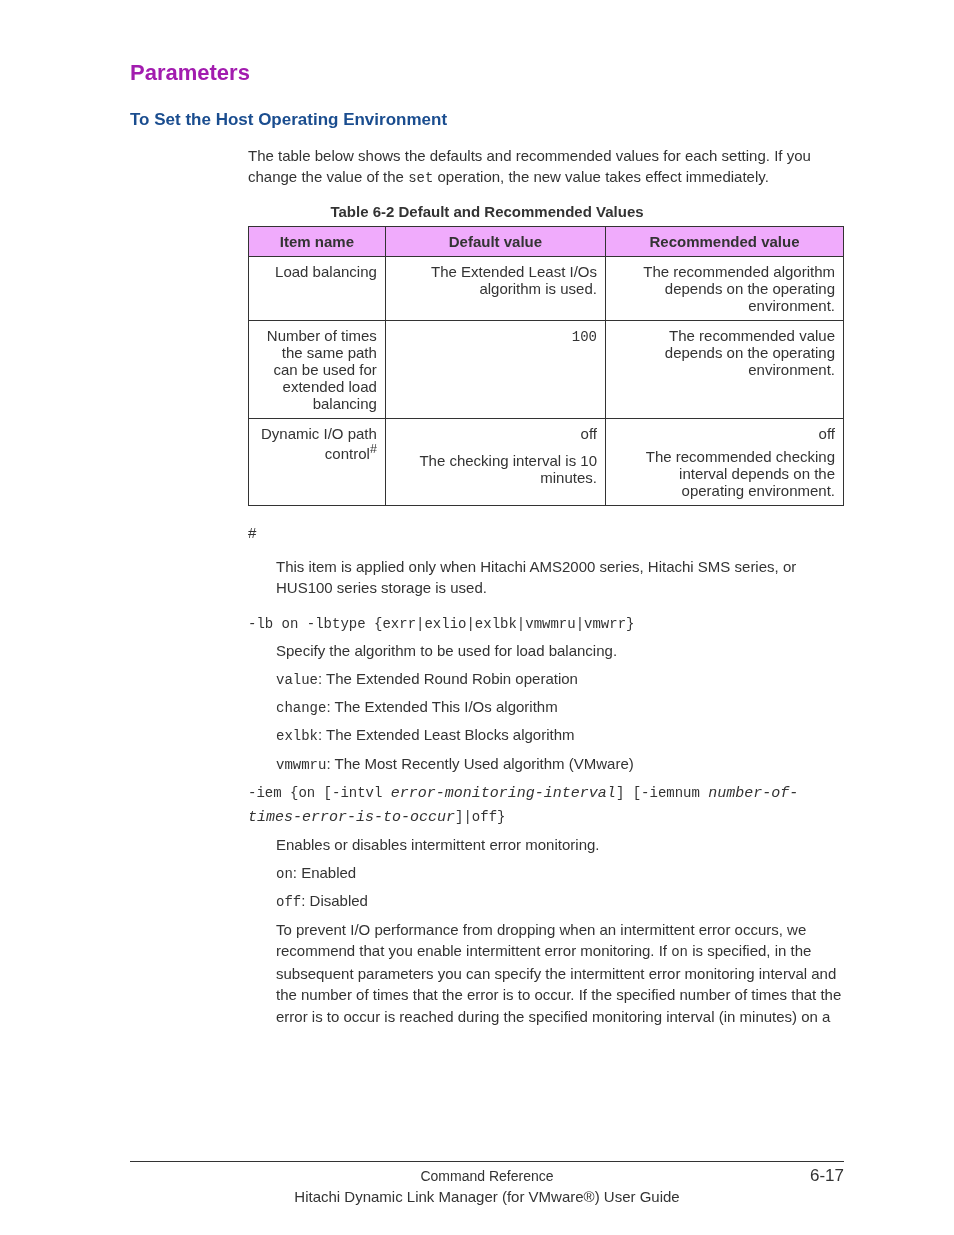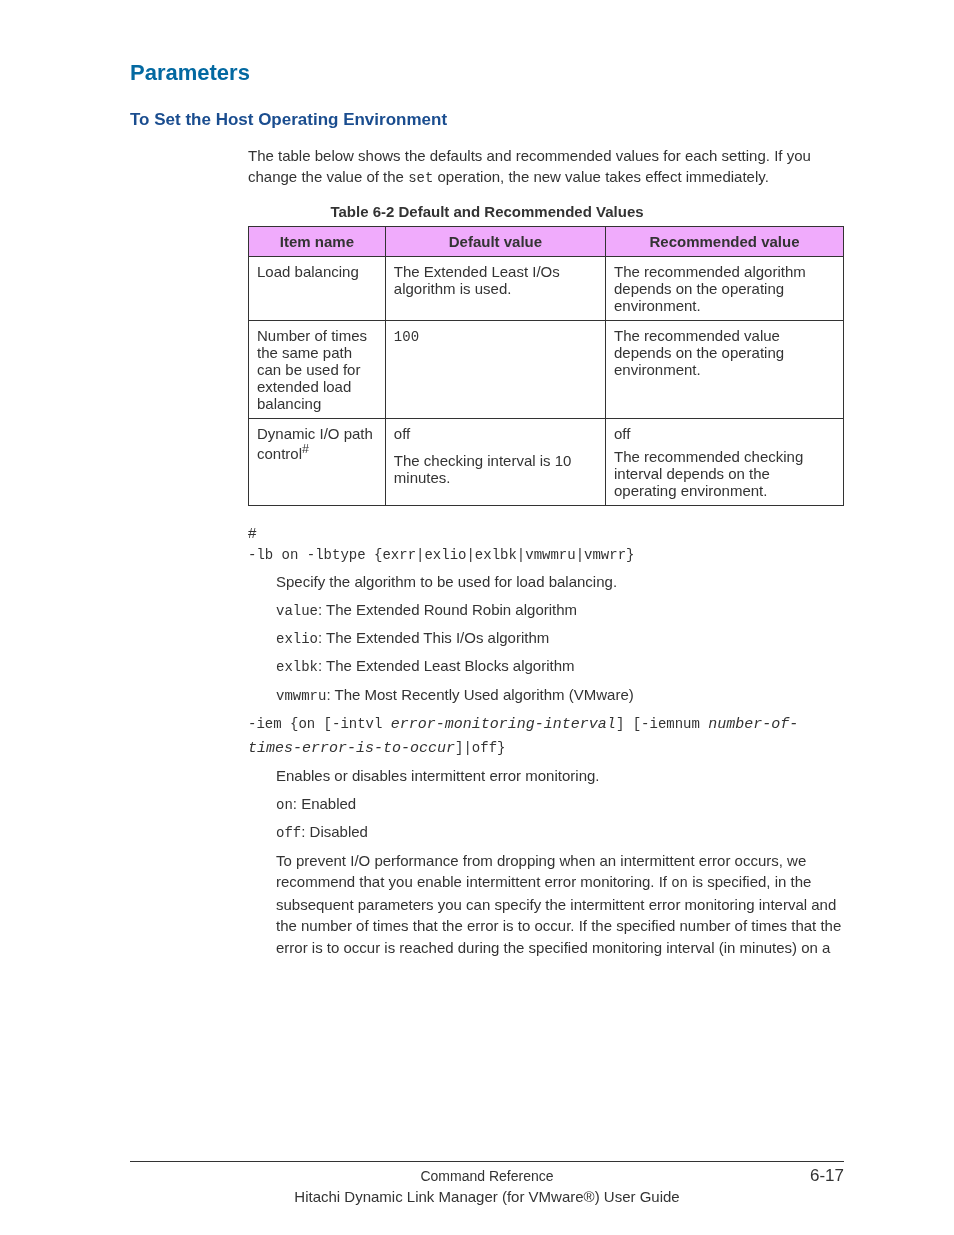--- a/index.html
+++ b/index.html
@@ -11,21 +11,21 @@
       background: #fff;
     }
     .page {
       width: 954px;
       min-height: 1235px;
       padding: 60px 110px 40px 130px;
       box-sizing: border-box;
       position: relative;
     }
     h2.section-heading {
-      color: #0369a1;
+      color: #a21caf;
       font-size: 22px;
       font-weight: bold;
       margin: 0 0 24px 0;
     }
     h3.subsection-heading {
       color: #1a4d8f;
       font-size: 17px;
       font-weight: bold;
       margin: 0 0 14px 0;
     }
@@ -53,21 +53,21 @@
       border-collapse: collapse;
       width: 100%;
       margin-left: 118px;
       width: calc(100% - 118px);
       margin-bottom: 18px;
     }
     table.param-table th, table.param-table td {
       border: 1px solid #333;
       padding: 6px 8px;
       vertical-align: top;
-      text-align: left;
+      text-align: right;
     }
     table.param-table th {
       background: #f0abfc;
       text-align: center;
       font-weight: bold;
     }
     .footnote-hash {
       margin-left: 118px;
       margin-bottom: 2px;
     }
@@ -156,25 +156,26 @@
         </td>
         <td>
           <div>off</div>
           <div style="margin-top:6px">The recommended checking interval depends on the operating environment.</div>
         </td>
       </tr>
     </tbody>
   </table>
 
   <div class="footnote-hash">#</div>
+  <p class="body-text-dl">This item is applied only when Hitachi AMS2000 series, Hitachi SMS series, or HUS100 series storage is used.</p>
 
   <div class="dt-line"><code>-lb on -lbtype {exrr|exlio|exlbk|vmwmru|vmwrr}</code></div>
   <div class="dd-line">Specify the algorithm to be used for load balancing.</div>
-  <div class="dd-line"><code>value</code><span>: The Extended Round Robin algorithm</span></div>
-  <div class="dd-line"><code>exlio</code><span>: The Extended This I/Os algorithm</span></div>
+  <div class="dd-line"><code>value</code><span>: The Extended Round Robin operation</span></div>
+  <div class="dd-line"><code>change</code><span>: The Extended This I/Os algorithm</span></div>
   <div class="dd-line"><code>exlbk</code><span>: The Extended Least Blocks algorithm</span></div>
   <div class="dd-line"><code>vmwmru</code><span>: The Most Recently Used algorithm (VMware)</span></div>
 
   <div class="dt-line">
     <code>-iem {on [-intvl </code><em class="arg">error-monitoring-interval</em><code>] [-iemnum </code><em class="arg">number-of-times-error-is-to-occur</em><code>]|off}</code>
   </div>
   <div class="dd-line">Enables or disables intermittent error monitoring.</div>
   <div class="dd-line"><code>on</code><span>: Enabled</span></div>
   <div class="dd-line"><code>off</code><span>: Disabled</span></div>
   <div class="dd-line">

